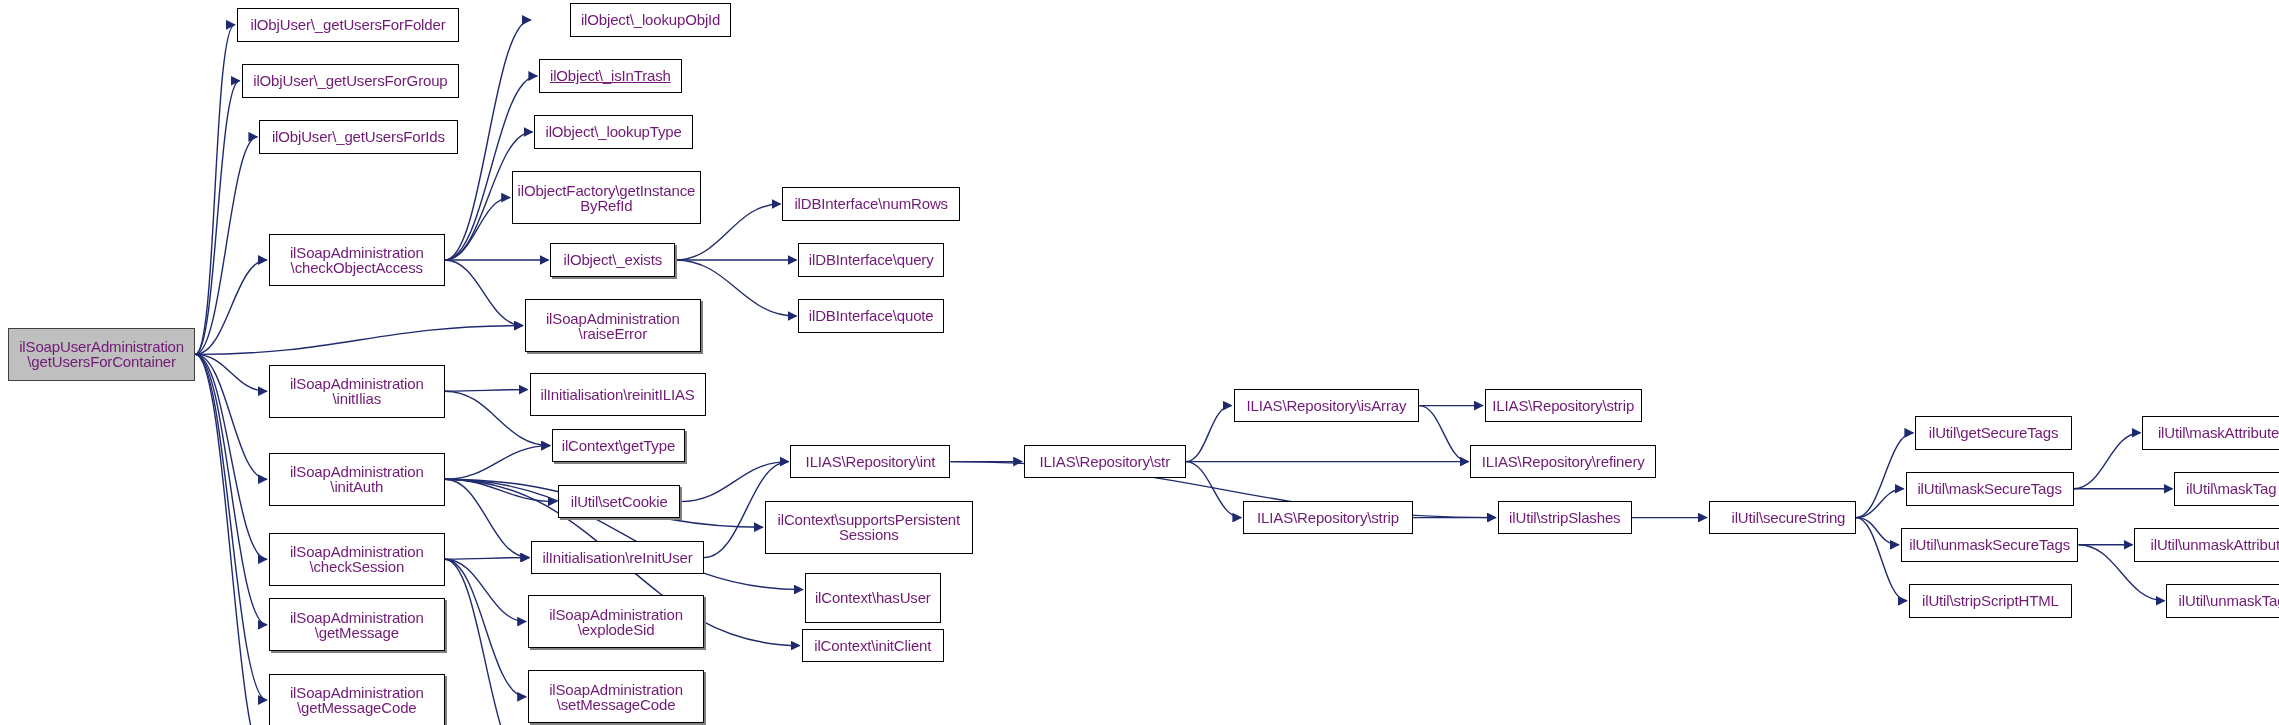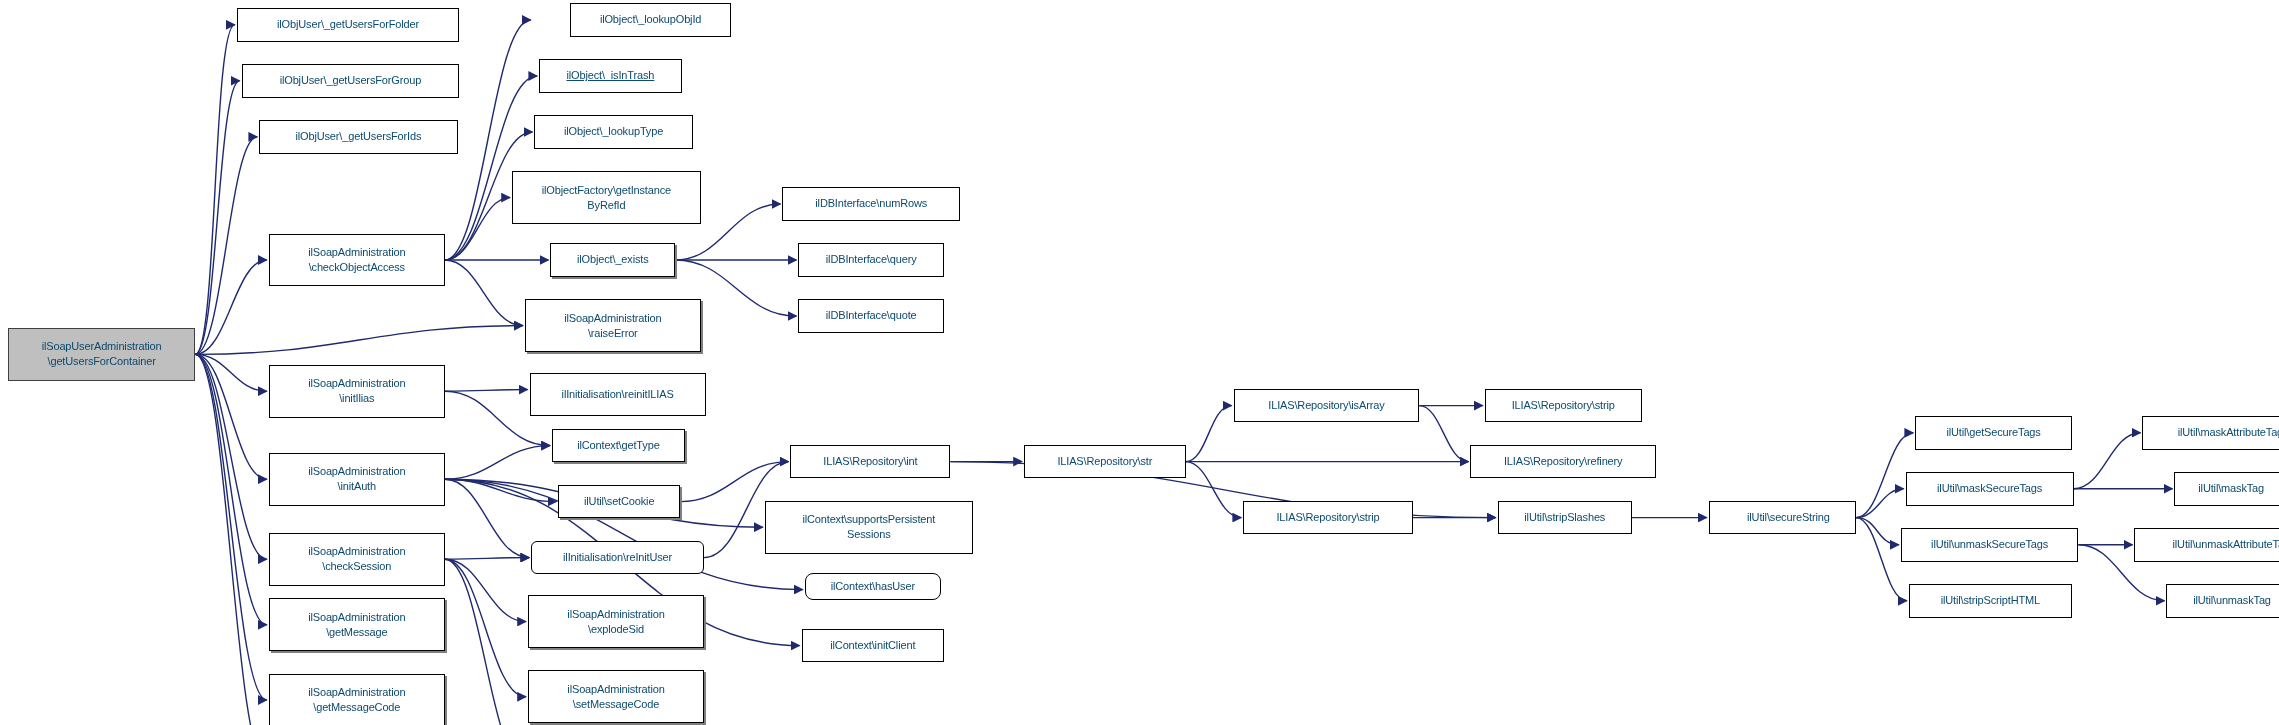--- a/index.html
+++ b/index.html
@@ -4,26 +4,26 @@
 <style>
   html,body{margin:0;padding:0;background:#ffffff;}
   body{font-family:"Liberation Sans", sans-serif;}
   #canvas{position:relative;width:2279px;height:725px;background:#ffffff;overflow:hidden;}
   #edges{position:absolute;left:0;top:0;width:2279px;height:725px;}
   .node{
     position:absolute;
     box-sizing:border-box;
     border:1px solid #000000;
     background:#ffffff;
-    color:#0c4a6e;
+    color:#701a75;
     display:flex;
     align-items:center;
     justify-content:center;
     text-align:center;
-    font-size:11px;
+    font-size:15px;
     line-height:15px;
     letter-spacing:-0.15px;
     white-space:pre-line;
     z-index:3;
   }
   .node.root{background:#bfbfbf;border:1px solid #404040;}
   .node.shadow{box-shadow:2px 2px 0 0 #808080;}
 </style>
 </head>
 <body>
@@ -112,31 +112,31 @@
       <div class="node" style="left: 539.2px; top: 59.2px; width: 142.4px; height: 33.6px; text-decoration: underline;">ilObject\_isInTrash</div>
       <div class="node" style="left: 534.4px; top: 115.2px; width: 158.4px; height: 33.6px;">ilObject\_lookupType</div>
       <div class="node" style="left: 512px; top: 171.2px; width: 188.8px; height: 52.8px;">ilObjectFactory\getInstance
 ByRefId</div>
       <div class="node shadow" style="left: 550.4px; top: 243.2px; width: 124.8px; height: 33.6px;">ilObject\_exists</div>
       <div class="node shadow" style="left: 524.8px; top: 299.2px; width: 176px; height: 52.8px;">ilSoapAdministration
 \raiseError</div>
       <div class="node" style="left: 529.6px; top: 372.8px; width: 176px; height: 43px;">ilInitialisation\reinitILIAS</div>
       <div class="node shadow" style="left: 552px; top: 428.8px; width: 132.8px; height: 33.6px; text-align: right;">ilContext\getType</div>
       <div class="node shadow" style="left: 558.4px; top: 484.8px; width: 121.6px; height: 33.6px;">ilUtil\setCookie</div>
-      <div class="node" style="left: 531.2px; top: 540.8px; width: 172.8px; height: 33.6px; border-radius: 6px;">ilInitialisation\reInitUser</div>
+      <div class="node" style="left: 531.2px; top: 540.8px; width: 172.8px; height: 33.6px;">ilInitialisation\reInitUser</div>
       <div class="node shadow" style="left: 528px; top: 595.2px; width: 176px; height: 52.8px;">ilSoapAdministration
 \explodeSid</div>
       <div class="node shadow" style="left: 528px; top: 670.4px; width: 176px; height: 52.8px;">ilSoapAdministration
 \setMessageCode</div>
       <div class="node" style="left: 782.4px; top: 187.2px; width: 177.6px; height: 33.6px;">ilDBInterface\numRows</div>
       <div class="node" style="left: 798.4px; top: 243.2px; width: 145.6px; height: 33.6px;">ilDBInterface\query</div>
       <div class="node" style="left: 798.4px; top: 299.2px; width: 145.6px; height: 33.6px;">ilDBInterface\quote</div>
       <div class="node" style="left: 764.8px; top: 500.8px; width: 208px; height: 52.8px;">ilContext\supportsPersistent
 Sessions</div>
-      <div class="node" style="left: 804.8px; top: 572.8px; width: 136px; height: 27px; border-radius: 8px;">ilContext\hasUser</div>
+      <div class="node" style="left: 804.8px; top: 572.8px; width: 136px; height: 50px;">ilContext\hasUser</div>
       <div class="node" style="left: 801.6px; top: 628.8px; width: 142.4px; height: 33.6px;">ilContext\initClient</div>
       <div class="node" style="left: 790.4px; top: 444.8px; width: 160px; height: 33.6px;">ILIAS\Repository\int</div>
       <div class="node" style="left: 1024px; top: 444.8px; width: 161.6px; height: 33.6px;">ILIAS\Repository\str</div>
       <div class="node" style="left: 1233.6px; top: 388.8px; width: 185.6px; height: 33.6px;">ILIAS\Repository\isArray</div>
       <div class="node" style="left: 1243.2px; top: 500.8px; width: 169.6px; height: 33.6px;">ILIAS\Repository\strip</div>
       <div class="node" style="left: 1484.8px; top: 388.8px; width: 156.8px; height: 33.6px;">ILIAS\Repository\strip</div>
       <div class="node" style="left: 1470.4px; top: 444.8px; width: 185.6px; height: 33.6px;">ILIAS\Repository\refinery</div>
       <div class="node" style="left: 1497.6px; top: 500.8px; width: 134.4px; height: 33.6px;">ilUtil\stripSlashes</div>
       <div class="node" style="left: 1708.8px; top: 500.8px; width: 147.2px; height: 33.6px; padding-left: 12px;">ilUtil\secureString</div>
       <div class="node" style="left: 1915.2px; top: 416px; width: 156.8px; height: 33.6px;">ilUtil\getSecureTags</div>

